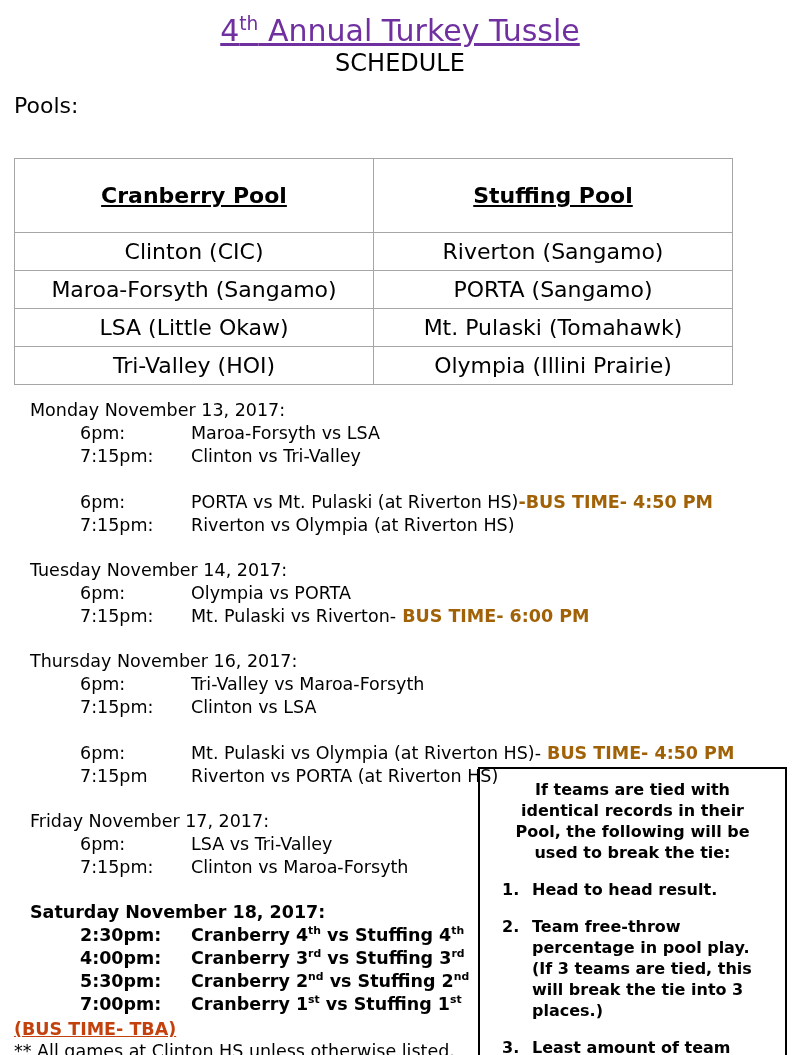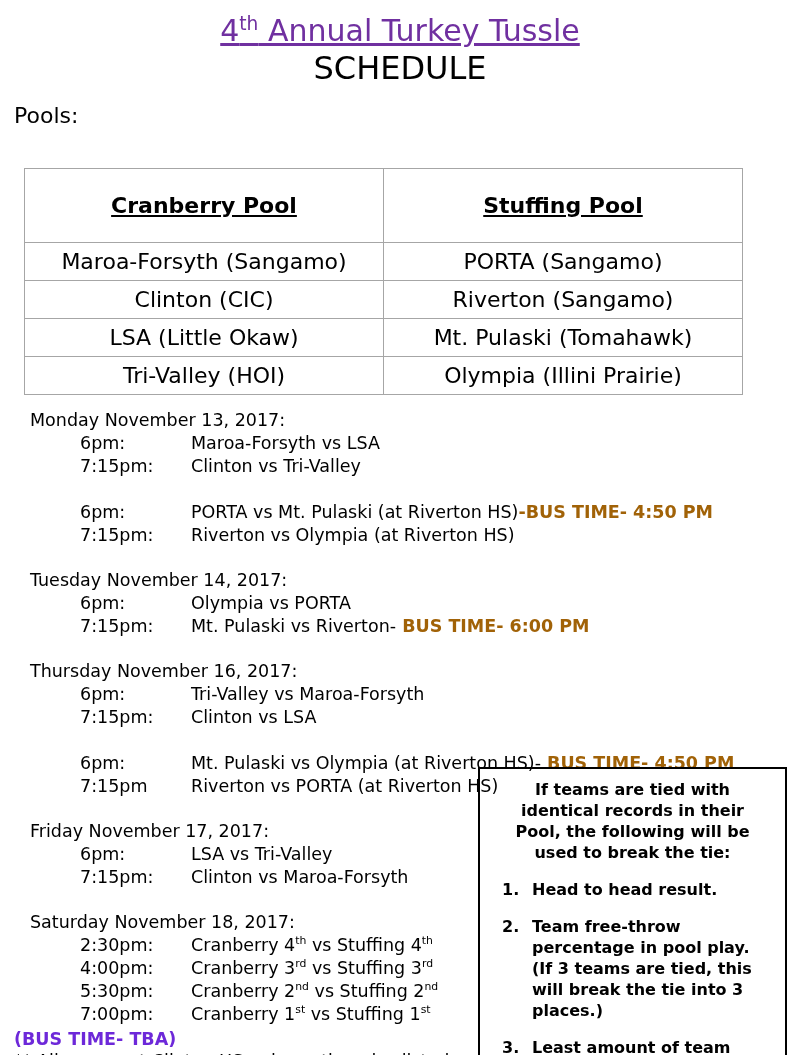--- a/index.html
+++ b/index.html
@@ -9,47 +9,47 @@
     background:#ffffff; color:#000;
     font-family:"DejaVu Sans","Liberation Sans",sans-serif;
   }
   sup { font-size:62%; vertical-align:super; line-height:0; }
 
   .titles { text-align:center; padding-top:14px; }
   .main-title {
     display:inline-block; font-size:30px; font-weight:400;
     color:#7030A0; text-decoration:underline; line-height:1.15;
   }
-  .sub-title { font-size:32px; line-height:1.2; color:#000; }
+  .sub-title { font-size:24px; line-height:1.2; color:#000; }
 
   .pools-label { font-size:22px; margin:16px 0 5px 14px; }
 
   table.pool-table {
-    border-collapse:collapse; margin:40px 0 0 24px;
+    border-collapse:collapse; margin:40px 0 0 14px;
     width:719px; table-layout:fixed;padding-left:40px;
   }
   .pool-table th, .pool-table td {
     border:1px solid #A6A6A6; text-align:center; font-size:22px;
     font-weight:400; padding:0;
   }
   .pool-table th { height:74px; vertical-align:middle; }
   .pool-table td { height:38px; }
   .pool-h { font-weight:700; text-decoration:underline; }
 
   .schedule { margin:14px 0 0 30px; font-size:17.5px; line-height:23px; }
   .section { margin-bottom:22px; }
   .day-header { }
   .game-row { display:flex; }
   .game-row.gap { margin-top:23px; }
   .time { margin-left:50px; width:111px; flex:0 0 111px; }
   .matchup { flex:1; }
   .bus { color:#a16207; font-weight:700; white-space:pre-wrap; }
 
   .notes { margin:0 0 0 14px; font-size:17.5px; line-height:22px; }
-  .bus-tba { color:#6d28d9; font-weight:700; margin-top:2px; }
+  .bus-tba { color:#c2410c; font-weight:700; margin-top:2px;text-decoration:underline; }
 
   .tiebreak-box {
     position:absolute; left:478px; top:767px; width:309px; height:310px;
     border:2px solid #000; padding:10px 16px 0 16px;
     font-size:16px; font-weight:700; line-height:21px;
   }
   .tiebreak-header { text-align:center; margin-bottom:16px; }
   .tiebreak-item { display:flex; margin:0 0 16px 6px; }
   .tiebreak-num { flex:0 0 30px; }
   .tiebreak-text { flex:1; }
@@ -66,28 +66,28 @@
 
 <table class="pool-table">
   <thead>
     <tr>
       <th><span class="pool-h">Cranberry Pool</span></th>
       <th><span class="pool-h">Stuffing Pool</span></th>
     </tr>
   </thead>
   <tbody>
     <tr>
+      <td>Clinton (CIC)</td>
+      <td>Riverton (Sangamo)</td>
+    </tr>
+    <tr>
       <td>Maroa-Forsyth (Sangamo)</td>
       <td>PORTA (Sangamo)</td>
     </tr>
     <tr>
-      <td>Clinton (CIC)</td>
-      <td>Riverton (Sangamo)</td>
-    </tr>
-    <tr>
       <td>LSA (Little Okaw)</td>
       <td>Mt. Pulaski (Tomahawk)</td>
     </tr>
     <tr>
       <td>Tri-Valley (HOI)</td>
       <td>Olympia (Illini Prairie)</td>
     </tr>
   </tbody>
 </table>
 
@@ -150,21 +150,21 @@
     <div class="game-row">
       <span class="time">6pm:</span>
       <span class="matchup"><span>LSA vs Tri-Valley</span><span class="bus"></span></span>
     </div>
     <div class="game-row">
       <span class="time">7:15pm:</span>
       <span class="matchup"><span>Clinton vs Maroa-Forsyth</span><span class="bus"></span></span>
     </div>
   </div>
 
-  <div class="section" style="margin-bottom:0;">
+  <div class="section" style="margin-bottom:0;font-weight:bold;">
     <div class="day-header">Saturday November 18, 2017:</div>
     <div class="game-row">
       <span class="time">2:30pm:</span>
       <span class="matchup"><span>Cranberry 4<sup>th</sup> vs Stuffing 4<sup>th</sup></span><span class="bus"></span></span>
     </div>
     <div class="game-row">
       <span class="time">4:00pm:</span>
       <span class="matchup"><span>Cranberry 3<sup>rd</sup> vs Stuffing 3<sup>rd</sup></span><span class="bus"></span></span>
     </div>
     <div class="game-row">

